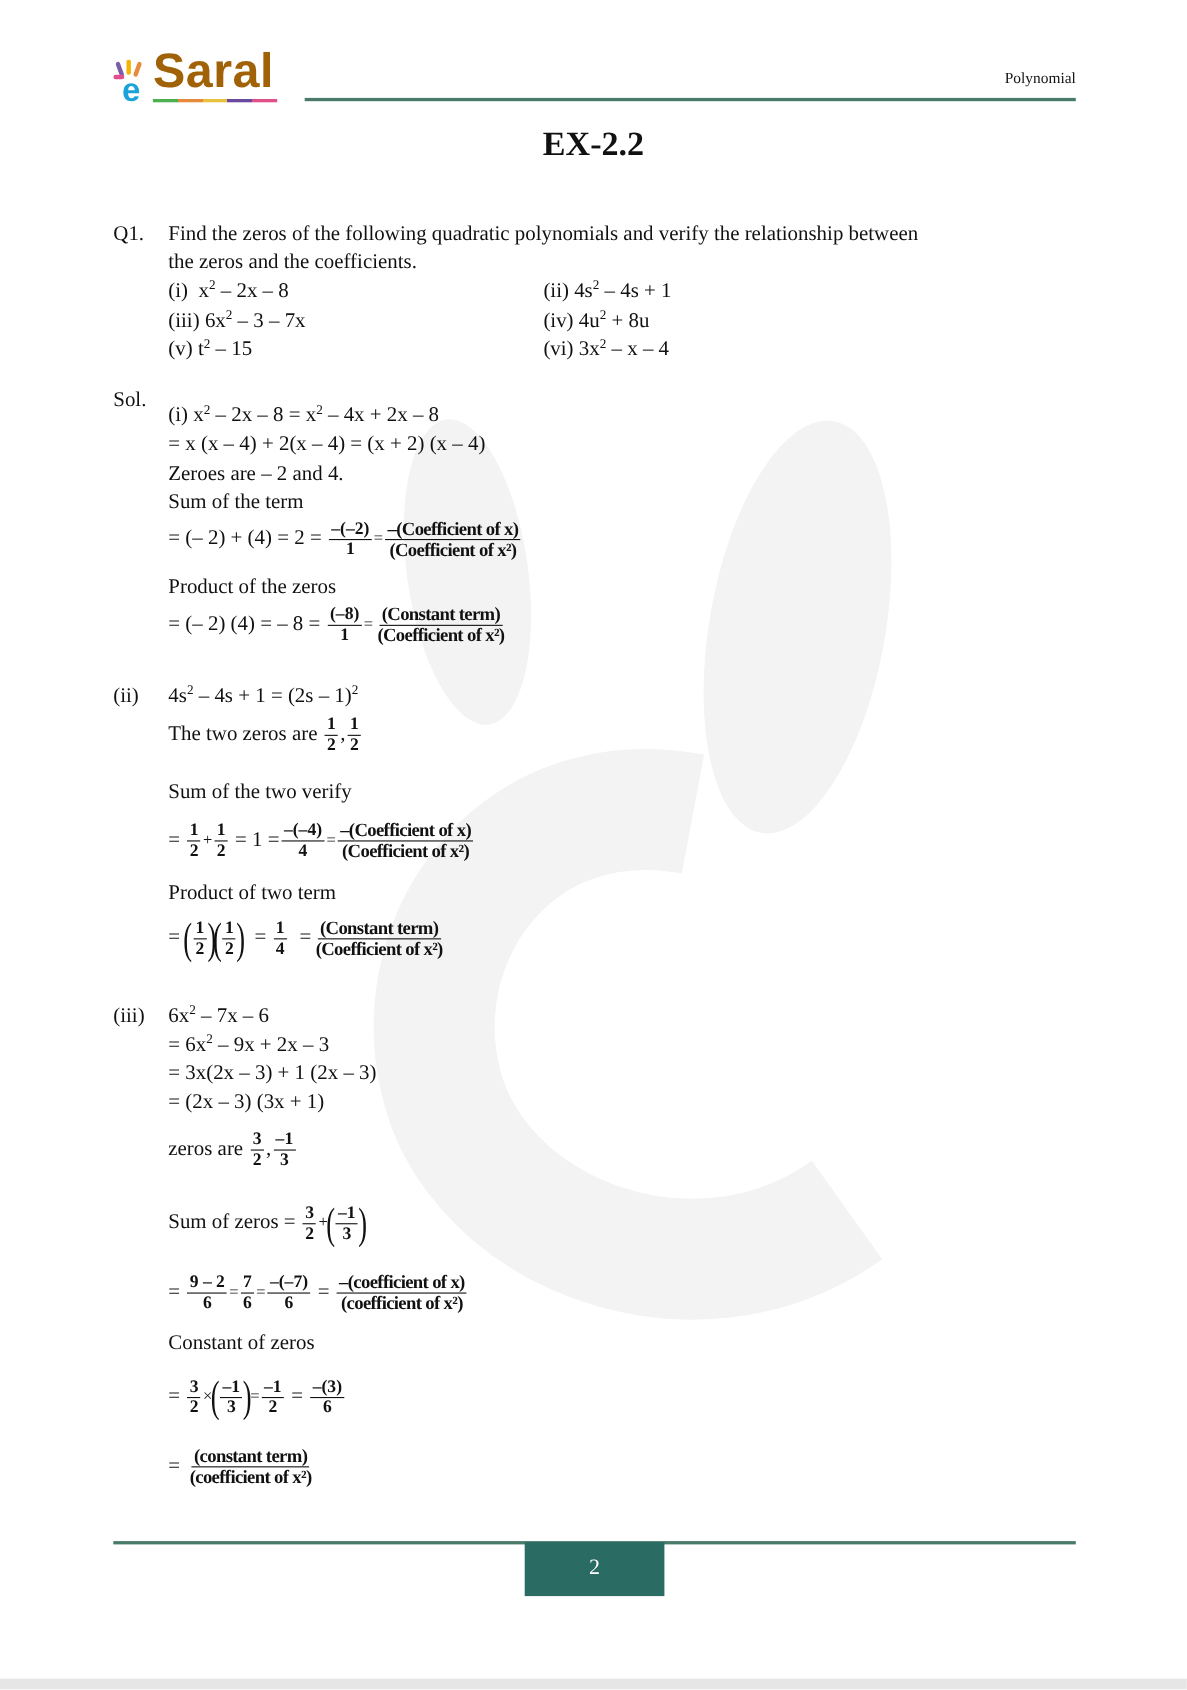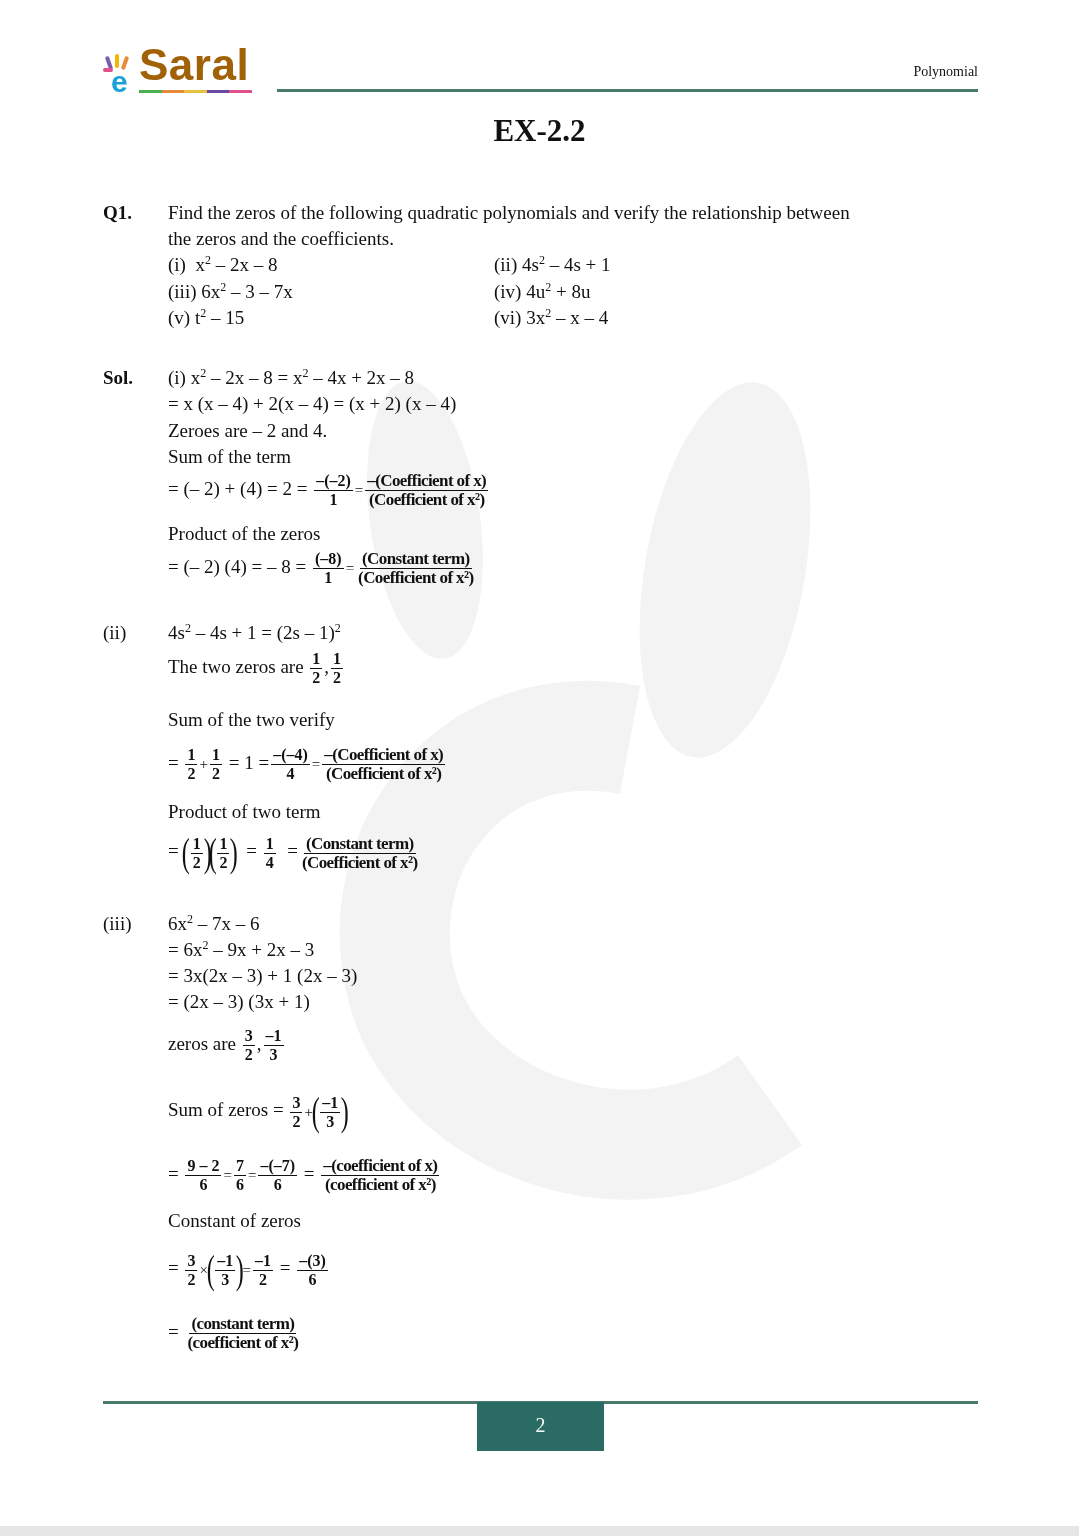--- a/index.html
+++ b/index.html
@@ -8,22 +8,22 @@
   .abs { position:absolute; }
   .watermark { position:absolute; left:330px; top:380px; width:560px; height:820px; z-index:0; pointer-events:none; }
   .content { position:relative; z-index:1; }
   .logo { left:103px; top:48px; height:48px; }
   .logo-text { position:absolute; left:36px; top:-8px; font-family:"Liberation Sans", sans-serif; font-size:44px; font-weight:bold; color:#a16207; letter-spacing:0.5px; }
   .logo-bar { position:absolute; left:36px; top:42px; width:113px; height:3px;
               background:linear-gradient(90deg,#4caf50 0 20%,#e88a3c 20% 40%,#e8c23c 40% 60%,#6a4aa0 60% 80%,#e0508a 80% 100%); }
   .header-rule { left:277px; top:89px; width:701px; height:3px; background:#4a7a6a; }
   .header-title { right:101px; top:64px; font-size:14px; }
   .ex-title { left:0; width:1079px; top:113px; text-align:center; font-size:31px; font-weight:bold; }
-  .label { font-weight:bold; }
-  .line { position:absolute; left:168px; white-space:nowrap; }
+  .label { font-weight:normal; }
+  .line { position:absolute; left:153px; white-space:nowrap; }
   .lab { position:absolute; left:103px; }
   sup { font-size:12px; vertical-align:7px; line-height:0; }
   .frac { display:inline-flex; flex-direction:column; align-items:center; vertical-align:middle; font-family:"Liberation Serif", serif; font-weight:bold; font-size:16px; line-height:18px; margin:0 2px; }
   .frac .num { border-bottom:1.5px solid #111; padding:0 2px; }
   .frac .den { padding:0 2px; }
   .frac.tight { font-size:17px; letter-spacing:-0.6px; }
   .paren { display:inline-block; font-size:40px; font-weight:normal; vertical-align:middle; line-height:40px; transform:scaleX(0.6); margin:0 -4px; }
   .small-op { font-size:15px; vertical-align:middle; }
   .footer-rule { left:103px; top:1401px; width:875px; height:3px; background:#4a7a6a; }
   .page-box { left:477px; top:1402px; width:127px; height:49px; background:#2a6b63; color:#fff; font-size:20px; text-align:center; line-height:46px; }
@@ -62,21 +62,21 @@
   <div class="line" style="top:202px">Find the zeros of the following quadratic polynomials and verify the relationship between</div>
   <div class="line" style="top:228px">the zeros and the coefficients.</div>
 
   <div class="line" style="top:254px"><span>(i)</span>&nbsp; <span>x</span><sup>2</sup><span> – 2x – 8</span></div>
   <div class="line" style="top:254px;left:494px"><span>(ii)</span> <span>4s</span><sup>2</sup><span> – 4s + 1</span></div>
   <div class="line" style="top:281px"><span>(iii)</span> <span>6x</span><sup>2</sup><span> – 3 – 7x</span></div>
   <div class="line" style="top:281px;left:494px"><span>(iv)</span> <span>4u</span><sup>2</sup><span> + 8u</span></div>
   <div class="line" style="top:307px"><span>(v)</span> <span>t</span><sup>2</sup><span> – 15</span></div>
   <div class="line" style="top:307px;left:494px"><span>(vi)</span> <span>3x</span><sup>2</sup><span> – x – 4</span></div>
 
-  <div class="abs lab label" style="top:367px">Sol.</div>
+  <div class="abs lab label" style="top:353px">Sol.</div>
   <div class="line" style="top:367px"><span>(i) x</span><sup>2</sup><span> – 2x – 8 = x</span><sup>2</sup><span> – 4x + 2x – 8</span></div>
   <div class="line" style="top:393px">=  x (x – 4) + 2(x – 4) = (x + 2) (x – 4)</div>
   <div class="line" style="top:420px">Zeroes are – 2 and 4.</div>
   <div class="line" style="top:446px">Sum of the term</div>
   <div class="line" style="top:472px">
     <span>= (– 2) + (4) = 2 = </span>
     <span class="frac">
         <span class="num">–(–2)</span>
         <span class="den">1</span>
       </span><span class="small-op">=</span><span class="frac tight">

